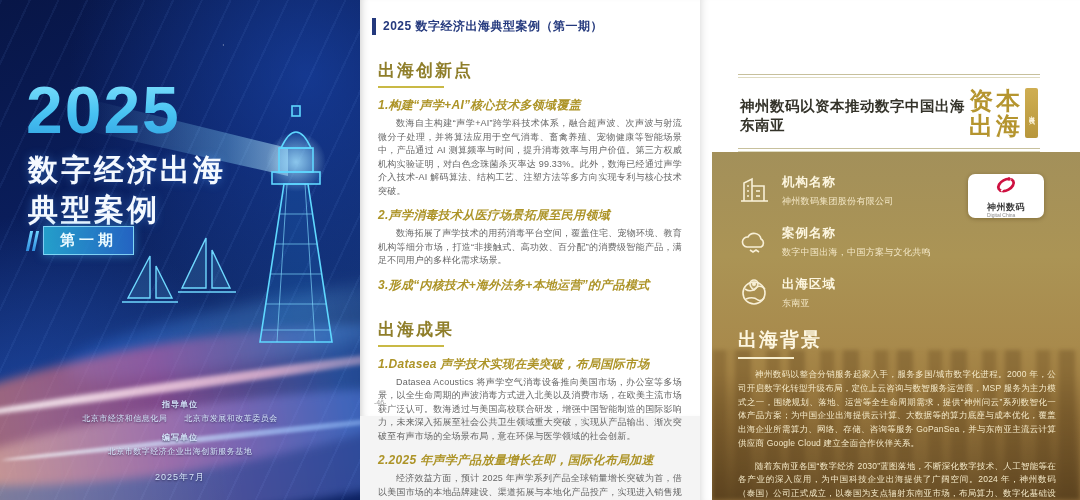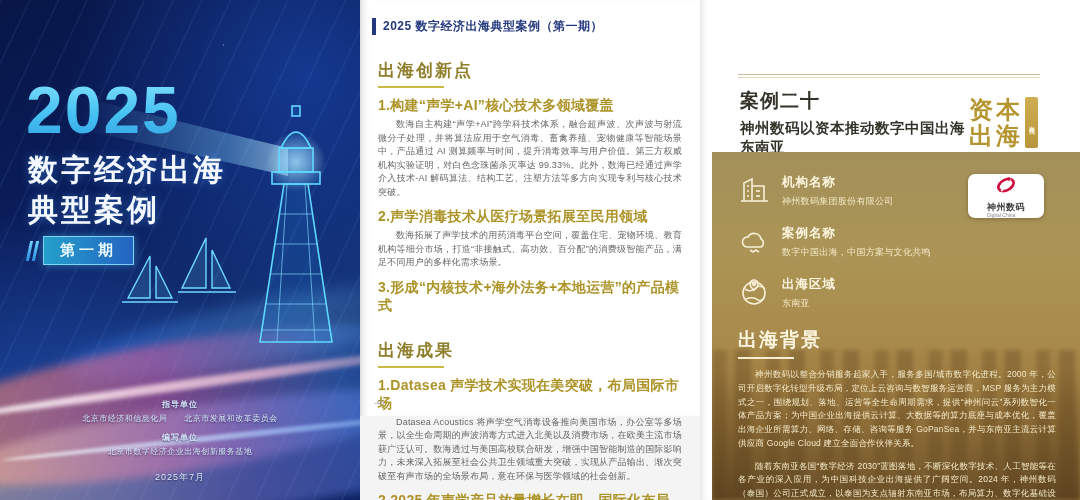--- a/index.html
+++ b/index.html
@@ -35,42 +35,42 @@
   .trail.t5 { left:60px; top:300px; width:420px; height:60px; transform:rotate(-11deg); filter:blur(8px);
     background:linear-gradient(90deg, rgba(60,130,255,.35), rgba(120,200,255,.25) 60%, transparent); }
   .cover-art { position:absolute; inset:0; }
   .cover-inner { position:absolute; inset:0; z-index:3; }
   .cover-year { position:absolute; left:26px; top:72px; font-size:66px; font-weight:bold; letter-spacing:2px;
     background:linear-gradient(180deg,#8ae6ff 0%, #47c2f2 55%, #2f9fe0 100%);
     -webkit-background-clip:text; background-clip:text; color:transparent;
     text-shadow:0 0 18px rgba(70,190,255,.0); }
   .cover-title { position:absolute; left:28px; top:150px; color:#f4f9ff; font-weight:bold;
     font-size:30px; letter-spacing:3px; line-height:1.32; text-shadow:0 0 10px rgba(80,160,255,.45); }
-  .issue-wrap { position:absolute; left:28px; top:236px; display:flex; align-items:center; gap:6px; }
+  .issue-wrap { position:absolute; left:28px; top:226px; display:flex; align-items:center; gap:6px; }
   .issue-bars { display:flex; gap:3px; }
   .issue-bars i { display:block; width:3px; height:20px; background:linear-gradient(180deg,#6fd4ff,#2f8fe0); transform:skewX(-12deg); }
   .issue-badge { padding:4px 16px; font-size:15px; font-weight:bold; color:#eafaff; letter-spacing:4px;
     background:linear-gradient(90deg, rgba(40,180,220,.85), rgba(40,110,210,.85));
     border:1px solid rgba(150,230,255,.8); box-shadow:0 0 10px rgba(70,190,255,.5); }
   .cover-footer { position:absolute; left:0; right:0; bottom:16px; text-align:center; color:#d7e6fb; z-index:4;
     text-shadow:0 1px 2px rgba(0,10,40,.6); }
   .cf-label { font-size:8px; font-weight:bold; margin-top:8px; letter-spacing:1px; }
   .cf-line  { font-size:8px; margin-top:3px; letter-spacing:.5px; }
   .cf-date  { font-size:9px; margin-top:14px; letter-spacing:1px; }
 
   
   .page-mid { position:relative; width:340px; height:416px; flex:0 0 340px; background:#ffffff;
     padding:18px 18px 0 12px; box-shadow:inset 8px 0 10px -8px rgba(0,0,0,.25); }
   .mid-header { display:flex; align-items:center; gap:7px; }
   .mid-header .bar { width:4px; height:17px; background:#24397d; }
   .mid-header .txt { font-size:12px; font-weight:bold; color:#24397d; letter-spacing:.5px; }
   .sec-head { margin:24px 0 0 6px; font-size:17px; font-weight:bold; color:#8f7e2a; letter-spacing:2px; }
   .sec-head .ul { display:block; width:66px; height:2px; background:#c9b945; margin-top:4px; }
   .item { margin-left:6px; }
-  .item-title { margin-top:9px; font-size:14px; font-weight:bold; color:#ad9428; letter-spacing:.3px; }
+  .item-title { margin-top:9px; font-size:12px; font-weight:bold; color:#ad9428; letter-spacing:.3px;font-style:italic; }
   .item-body { margin-top:3px; font-size:9px; color:#666666; line-height:1.5; text-align:justify; text-indent:2em; letter-spacing:.2px; }
   .page-num { position:absolute; left:14px; bottom:10px; font-size:7px; color:#9a9a9a; }
 
   
   .page-right { position:relative; width:380px; height:500px; flex:0 0 380px; background:#ffffff;
     box-shadow:inset 8px 0 10px -8px rgba(0,0,0,.18); }
   .case-header { position:absolute; left:38px; right:40px; top:74px; }
   .rule { height:4px; border-top:1px solid #c7c09c; border-bottom:1px solid #dedac0; }
   .case-header-row { display:flex; align-items:center; justify-content:space-between; padding:10px 2px 10px 2px; }
   .case-titles { }
@@ -219,21 +219,20 @@
     </div>
 
     <div class="page-num">-46-</div>
   </div>
 
   <div class="page-right">
     <div class="case-header">
       <div class="rule"></div>
       <div class="case-header-row">
         <div class="case-titles">
-          <div class="case-label">案例二十</div>
           <div class="case-title">神州数码以资本推动数字中国出海东南亚</div>
         </div>
         <div class="mode-tag">
           <div class="mode-chars">
             <span>资</span>
               <span>本</span>
             <span>出</span>
               <span>海</span>
           </div>
           <div class="mode-badge">

